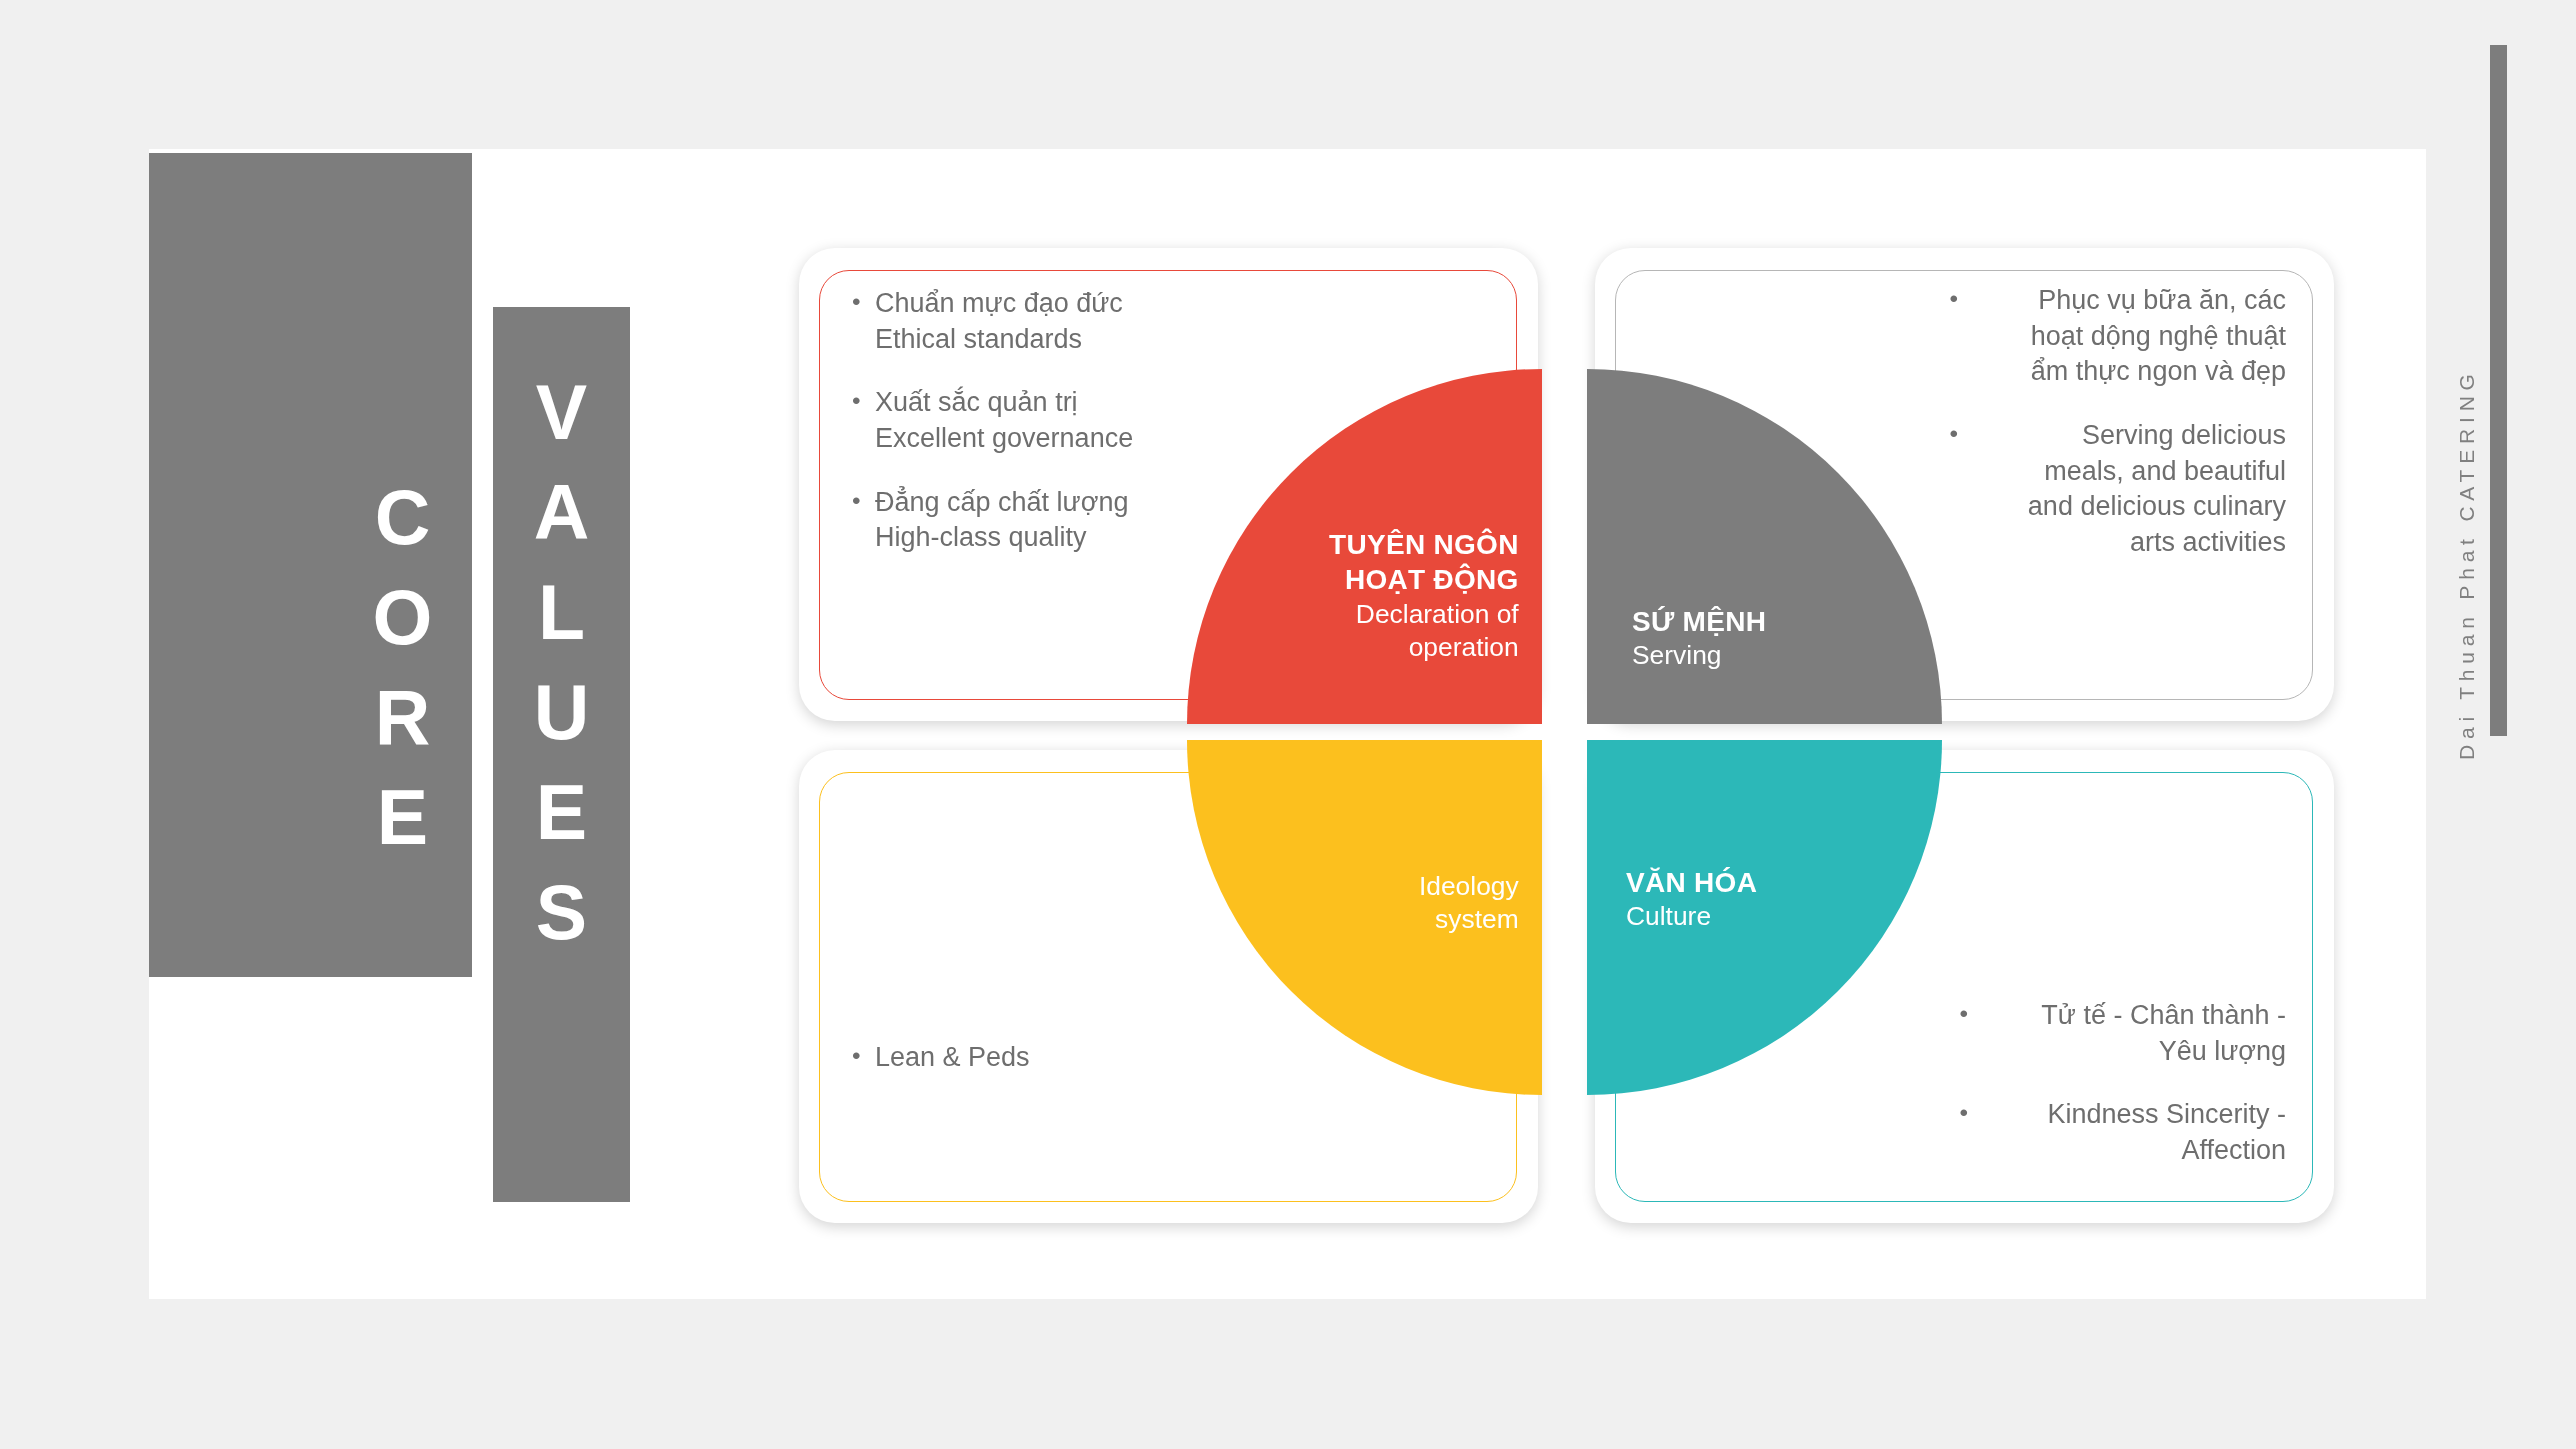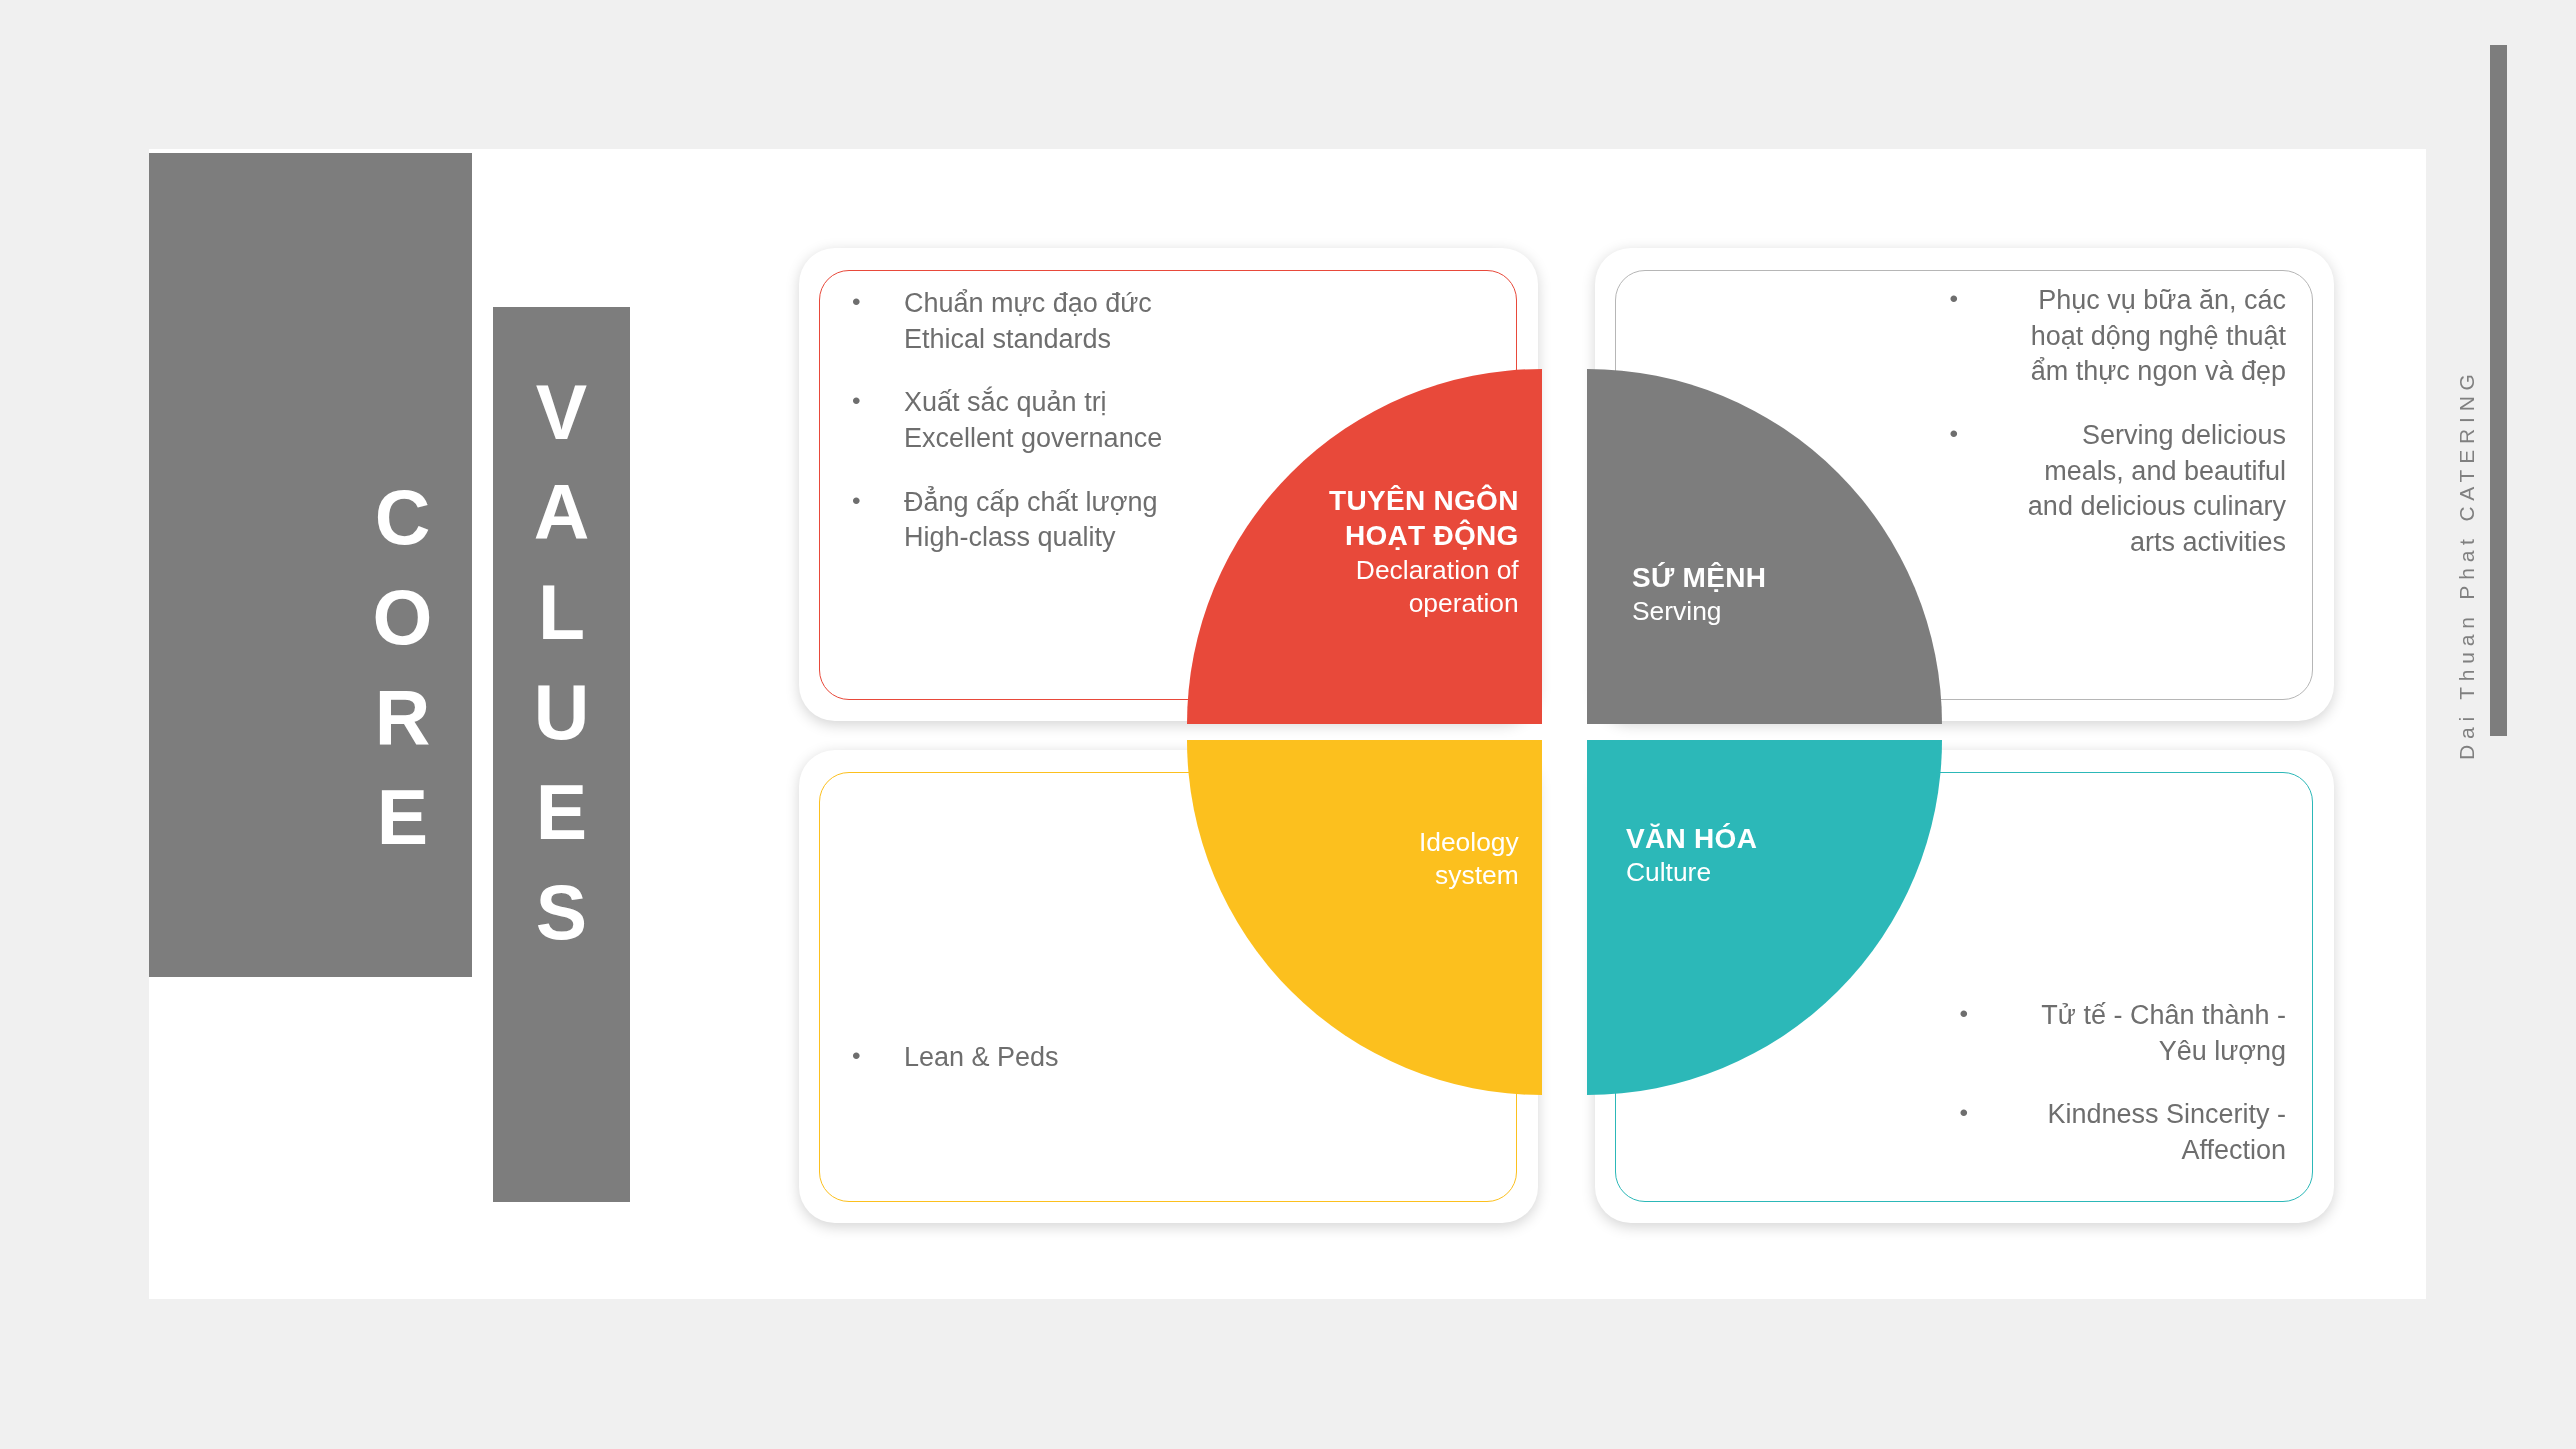--- a/index.html
+++ b/index.html
@@ -109,36 +109,36 @@
   .wedge.w-tr{left:0px;top:131px;}
   .wedge.w-tr i{left:-355px;top:0;background:#7d7d7d;}
   
   .wedge.w-bl{left:396px;top:0px;}
   .wedge.w-bl i{left:0;top:-355px;background:#fcc01e;}
   
   .wedge.w-br{left:0px;top:0px;}
   .wedge.w-br i{left:-355px;top:-355px;background:#2cb8b8;}
 
   
-  .wlabel{position:absolute;color:#ffffff;line-height:1.26;}
+  .wlabel{position:absolute;color:#ffffff;line-height:1.26;margin-top:44px;}
   .wlabel .vn{font-weight:bold;font-size:28px;letter-spacing:0.3px;}
   .wlabel .en{font-size:26.4px;font-weight:400;}
 
   .wl-tl{right:19.3px;top:245px;width:270px;text-align:right;}
   .wl-tr{left:45px;top:322px;width:270px;text-align:left;}
   .wl-bl{right:19.3px;top:86px;width:270px;text-align:right;}
   .wl-br{left:39px;top:81px;width:270px;text-align:left;}
 
   
   .bullets{position:absolute;color:#6e6e6e;font-size:27px;line-height:1.32;}
   .bl-row{display:flex;margin-bottom:28px;}
   .bl-row:last-child{margin-bottom:0;}
   .dot{flex:0 0 auto;width:23px;line-height:1.32;font-size:24.5px;color:#6e6e6e;}
   .btxt{flex:1 1 auto;}
-  .btxt div{white-space:pre-line;margin-left:29px;}
+  .btxt div{white-space:pre-line;}
 
   .bul-tl{left:61px;top:48px;width:361px;text-align:left;}
   .bul-tr{right:48px;top:45px;width:351px;text-align:right;}
   .bul-tr .bl-row{flex-direction:row;}
   .bul-bl{left:61px;top:300px;width:361px;text-align:left;}
   .bul-br{right:48px;top:258px;width:341px;text-align:right;}
 
   
   .rail-bar{
     position:absolute;left:2490px;top:45px;

